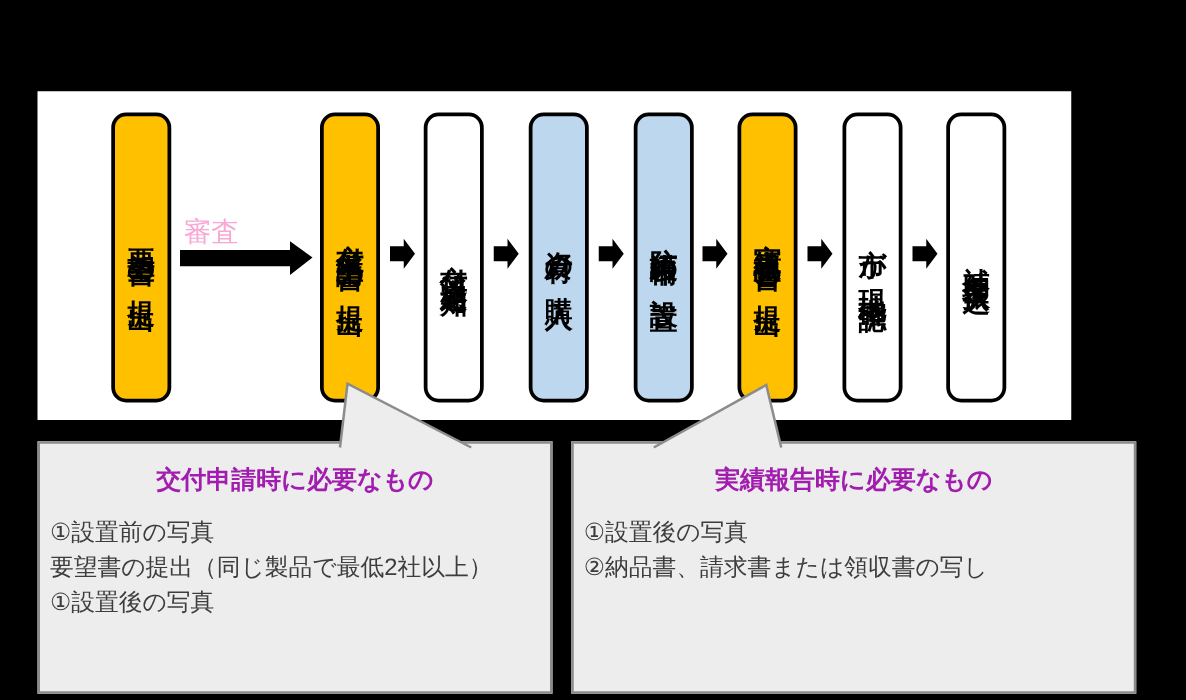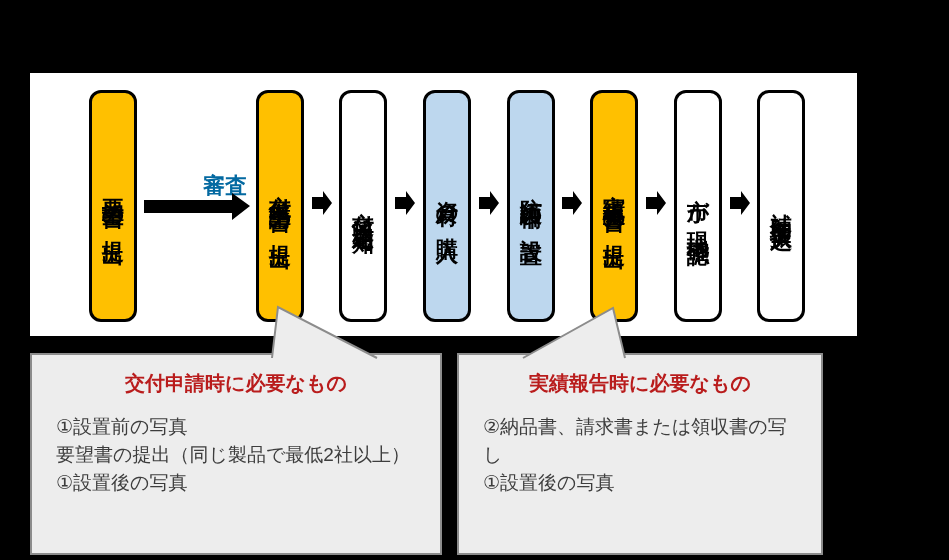--- a/index.html
+++ b/index.html
@@ -31,40 +31,40 @@
     text-orientation:upright;
     font-weight:bold;
     font-size:22px;
     letter-spacing:4px;
     line-height:1;
     color:#000;
     white-space:nowrap;
   }
   .review-label {
     position:absolute; left:147px; top:171px; width:100px;
-    text-align:right;
-    font-size:22px; font-weight:bold; color:#0369a1;
+    text-align:left;
+    font-size:22px; font-weight:normal; color:#f9a8d4;
     z-index:2;
   }
   .callout {
     position:absolute; top:353px; height:202px;
     background:#EDEDED;
     border:2px solid #8C8C8C;
     box-sizing:border-box;
     z-index:2;
   }
   .callout-left  { left:30px;  width:412px; }
-  .callout-right { left:457px; width:366px; }
+  .callout-right { left:457px; width:452px; }
   .callout-title {
     margin-top:15px;
     text-align:center;
-    font-size:20px; font-weight:bold; color:#b91c1c;
+    font-size:20px; font-weight:bold; color:#a21caf;
   }
   .callout-list {
-    margin:16px 0 0 0; padding:0 24px;
+    margin:16px 0 0 0; padding:0 8px;
     list-style:none;
     font-size:19px; line-height:28px;
     color:#3d3d3d;
   }
   .overlay {
     position:absolute; left:0; top:0;
     z-index:5; pointer-events:none;
   }
 </style>
 </head>
@@ -104,22 +104,22 @@
   <ul class="callout-list">
     <li>①設置前の写真</li>
     <li>要望書の提出（同じ製品で最低2社以上）</li>
     <li>①設置後の写真</li>
   </ul>
 </div>
 
 <div class="callout callout-right">
   <div class="callout-title">実績報告時に必要なもの</div>
   <ul class="callout-list">
+    <li>①設置後の写真</li>
     <li>②納品書、請求書または領収書の写し</li>
-    <li>①設置後の写真</li>
   </ul>
 </div>
 
 <svg class="overlay" width="949" height="560" viewBox="0 0 949 560">
 
   <polygon fill="#000000" points="144,200 232,200 232,193 250,206 232,220 232,213 144,213"></polygon>
 
   <polygon fill="#000000" points="312,197 323,197 323,191 332,203 323,215 323,209 312,209"></polygon>
   <polygon fill="#000000" points="395,197 406,197 406,191 415,203 406,215 406,209 395,209"></polygon>
   <polygon fill="#000000" points="479,197 490,197 490,191 499,203 490,215 490,209 479,209"></polygon>

